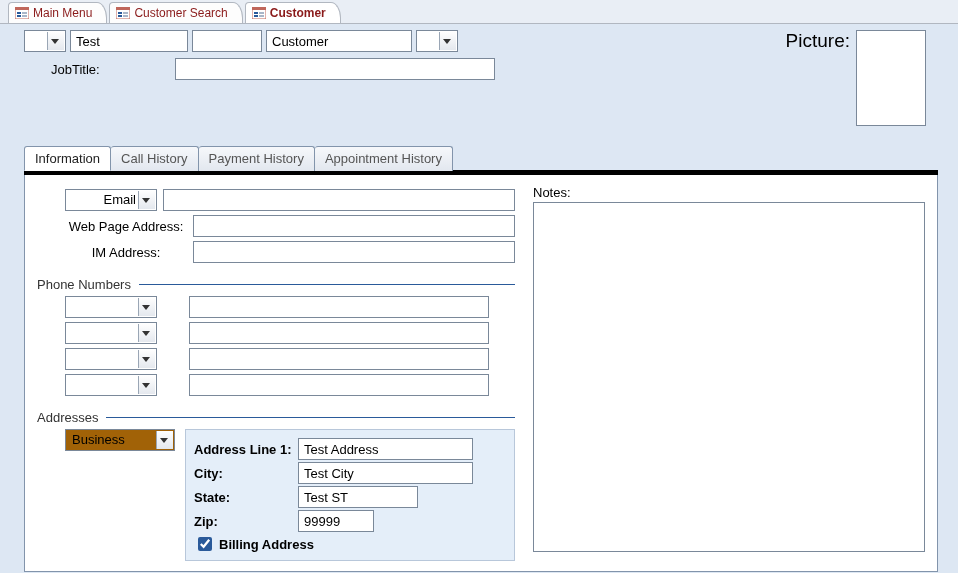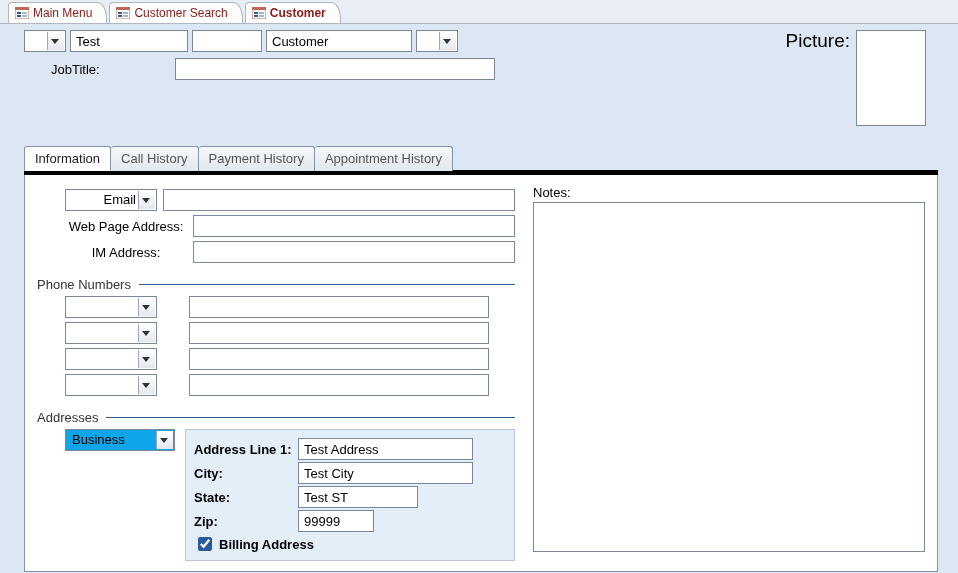--- a/index.html
+++ b/index.html
@@ -196,21 +196,21 @@
   .phone-num {
     width: 300px; height: 22px;
     border: 1px solid #7a8899;
     background: #fff;
   }
 
   .addr-wrap { display: flex; gap: 10px; margin-top: 4px; }
   .dd-addr {
     width: 110px; height: 22px;
     border: 1px solid #7a8899;
-    background: #0ea5e9;
+    background: #a16207;
     position: relative;
     padding: 2px 20px 2px 6px;
     margin-left: 28px;
   }
   .addr-fields {
     flex: 1;
     background: #e4eef9;
     border: 1px solid #b8c7da;
     padding: 6px 8px;
   }

